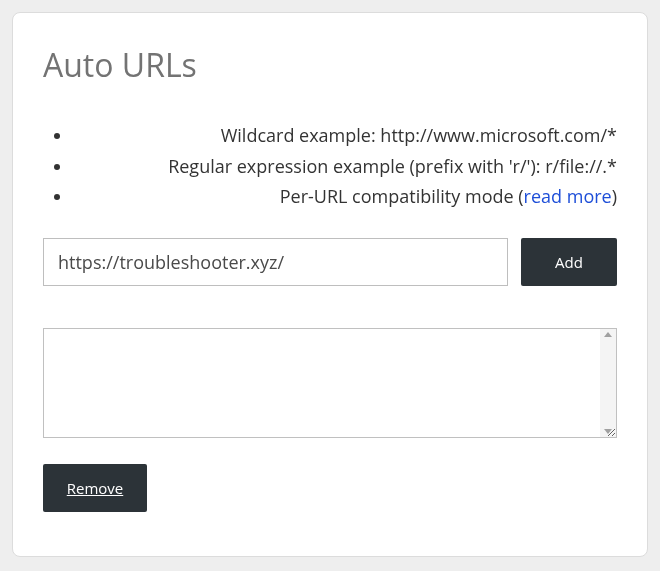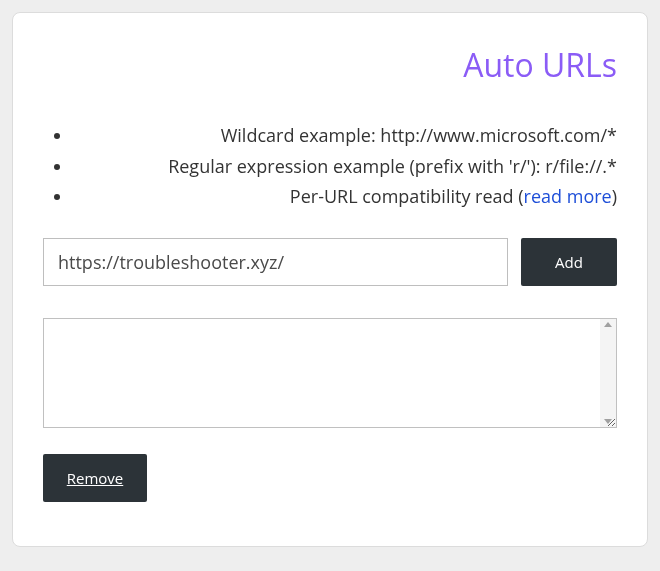--- a/index.html
+++ b/index.html
@@ -15,23 +15,23 @@
     .card {
       width: 636px;
       background: #ffffff;
       border: 1px solid #dcdcdc;
       border-radius: 8px;
       padding: 30px 30px 44px 30px;
     }
     .title {
       font-size: 32px;
       font-weight: 400;
-      text-align: right;
+      text-align: left;
       margin: 0 0 34px 0;
-      color: #8b5cf6;
+      color: #737373;
     }
     ul.examples {
       margin: 0 0 26px 0;
       padding: 0 0 0 30px;
       list-style: disc;
     }
     ul.examples li {
       font-size: 18px;
       line-height: 1.7;
       color: #333333;
@@ -40,21 +40,21 @@
     ul.examples li::marker {
       color: #333333;
     }
     a.link {
       color: #1d4ed8;
       text-decoration: none;
     }
     .input-row {
       display: flex;
       gap: 13px;
-      margin-bottom: 32px;
+      margin-bottom: 42px;
     }
     .url-input {
       flex: 1;
       height: 48px;
       border: 1px solid #bebebe;
       padding: 0 14px;
       font-size: 18px;
       color: #4a4a4a;
       font-family: inherit;
       background: #ffffff;
@@ -121,21 +121,21 @@
   <h1 class="title">Auto URLs</h1>
 
   <ul class="examples">
     <li>
       <span>Wildcard example: http://www.microsoft.com/*</span>
     </li>
     <li>
       <span>Regular expression example (prefix with 'r/'): r/file://.*</span>
     </li>
     <li>
-      <span>Per-URL compatibility read (</span><a href="#" class="link">read more</a><span>)</span>
+      <span>Per-URL compatibility mode (</span><a href="#" class="link">read more</a><span>)</span>
     </li>
   </ul>
 
   <div class="input-row">
     <input type="text" class="url-input" value="https://troubleshooter.xyz/" style="">
     <button class="btn btn-add">Add</button>
   </div>
 
   <div class="list-area">
     <div class="scrollbar-track">

